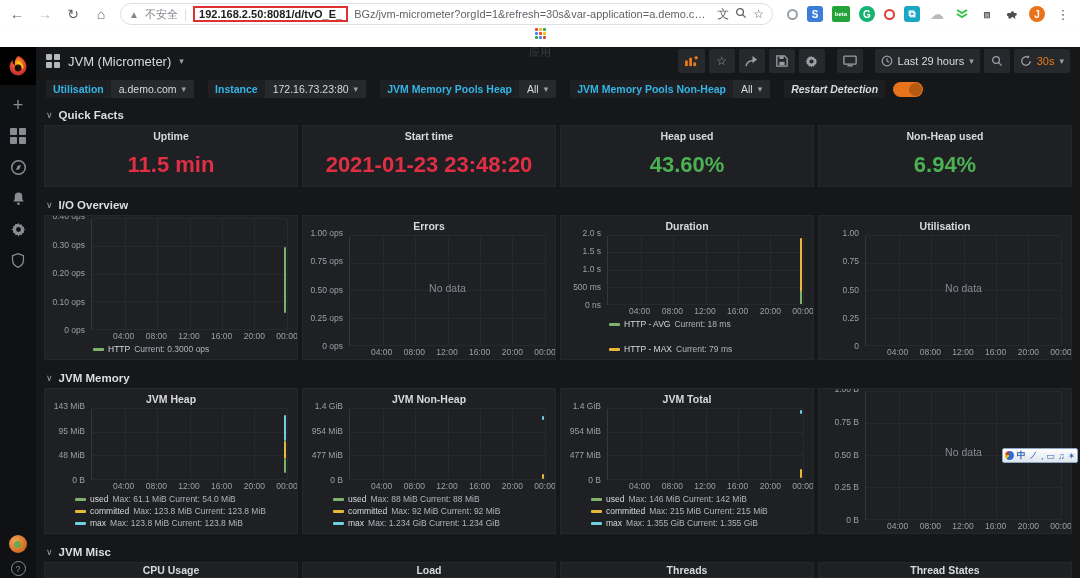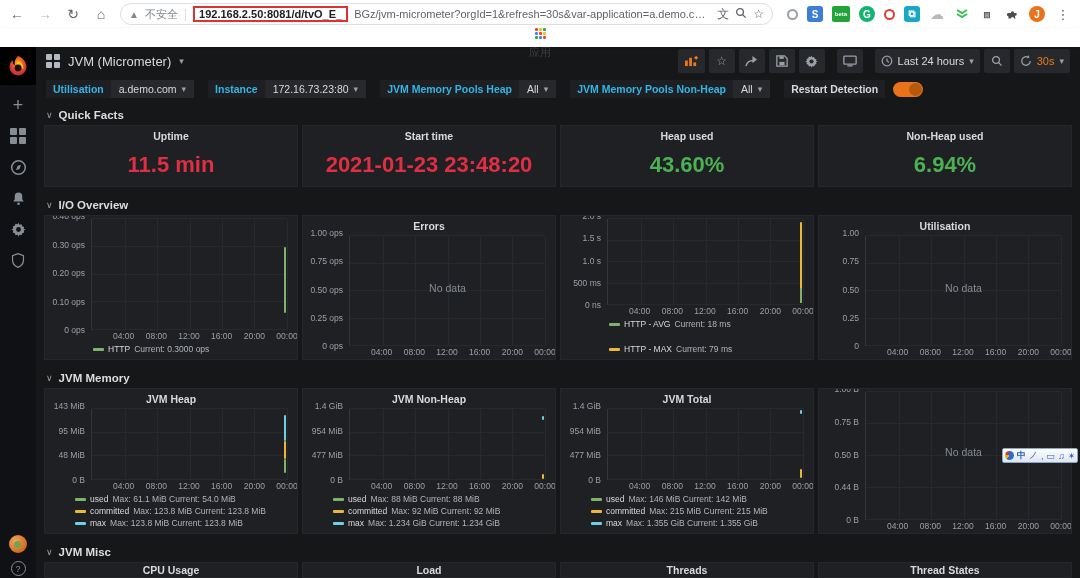--- a/index.html
+++ b/index.html
@@ -55,21 +55,21 @@
   .hbtn svg { display:block; }
   .tvbtn { margin-left:8px; }
   .timetext { color:#d8d9da; font-size:11px; }
   .orange { color:#eb7b18 !important; }
 
   .varsrow { display:flex; align-items:center; gap:14px; padding:5px 10px 5px 10px; }
   .vchip { display:flex; align-items:stretch; font-size:10.5px; }
   .vlabel { background:#1d1f23; color:#33b5e5; font-weight:700; padding:3px 7px; display:flex; align-items:center; }
   .vvalue { background:#26282c; color:#d8d9da; padding:3px 8px; display:flex; align-items:center; gap:5px; cursor:pointer; }
   .rdwrap { display:flex; align-items:center; gap:8px; }
-  .rdlabel { color:#d8d9da; font-size:10.5px; font-weight:700; background:#1d1f23; padding:3px 7px; }
+  .rdlabel { color:#d8d9da; font-size:10.5px; font-weight:700; background:#1d1f23; padding:3px 7px;font-style:italic; }
   .toggle { width:30px; height:15px; border-radius:8px; background:#e8731a; position:relative; cursor:pointer; }
   .toggle i { position:absolute; right:1px; top:1px; width:13px; height:13px; border-radius:50%; background:#b35a10; }
 
   .sechead { display:flex; align-items:center; gap:6px; padding:6px 4px 4px 10px; cursor:pointer; }
   .sechev { color:#9aa0a6; font-size:9px; }
   .sectitle { color:#dcdde0; font-size:11.5px; font-weight:700; }
 
   .row4 { display:grid; grid-template-columns:repeat(4,1fr); gap:4px; padding:0 8px; }
   .panel { background:#1f2023; border:1px solid #26272b; overflow:hidden; position:relative; }
 
@@ -270,21 +270,21 @@
             <svg width="14" height="12" viewBox="0 0 16 13">
                 <rect x="1" y="1" width="14" height="9" rx="1" fill="none" stroke="#9aa0a6" stroke-width="1.5"></rect>
                 <line x1="5" y1="12" x2="11" y2="12" stroke="#9aa0a6" stroke-width="1.5"></line>
               </svg>
           </span>
           <span class="hbtn" style="margin-left:8px;">
             <svg width="12" height="12" viewBox="0 0 14 14">
                 <circle cx="7" cy="7" r="5.6" fill="none" stroke="#9aa0a6" stroke-width="1.4"></circle>
                 <path d="M7 4v3l2.4 1.6" fill="none" stroke="#9aa0a6" stroke-width="1.4"></path>
               </svg>
-            <span class="timetext">Last 24 hours</span>
+            <span class="timetext">Last 29 hours</span>
             <span class="caret">▾</span>
           </span>
           <span class="hbtn">
             <svg width="12" height="12" viewBox="0 0 12 12">
                 <circle cx="5" cy="5" r="3.4" fill="none" stroke="#9aa0a6" stroke-width="1.3"></circle>
                 <line x1="7.6" y1="7.6" x2="10.6" y2="10.6" stroke="#9aa0a6" stroke-width="1.3"></line>
               </svg>
           </span>
           <span class="hbtn">
             <svg width="12" height="12" viewBox="0 0 14 14">
@@ -426,20 +426,21 @@
                 <span class="xlab" style="left:33.33%">08:00</span>
                 <span class="xlab" style="left:50.00%">12:00</span>
                 <span class="xlab" style="left:66.67%">16:00</span>
                 <span class="xlab" style="left:83.33%">20:00</span>
                 <span class="xlab" style="left:100.00%">00:00</span>
               </div>
             </div>
 
       </div>
           <div class="panel gpanel">
+        <div class="ptitle">Duration</div>
         <div class="gbody">
           <div class="yaxis">
                 <span class="ylab" style="bottom:0.0%">0 ns</span>
                 <span class="ylab" style="bottom:25.0%">500 ms</span>
                 <span class="ylab" style="bottom:50.0%">1.0 s</span>
                 <span class="ylab" style="bottom:75.0%">1.5 s</span>
                 <span class="ylab" style="bottom:100.0%">2.0 s</span>
               </div>
           <div class="plot">
                 <i class="hline" style="bottom:0.0%"></i>
@@ -683,21 +684,21 @@
         <i class="ldash" style="background:#6ed0e0"></i>
         <span class="lname">max</span>
                 <span class="ldet">Max: 1.355 GiB  Current: 1.355 GiB</span>
       </span>
             </div>
       </div>
           <div class="panel gpanel">
         <div class="gbody">
           <div class="yaxis">
                 <span class="ylab" style="bottom:0.0%">0 B</span>
-                <span class="ylab" style="bottom:25.0%">0.44 B</span>
+                <span class="ylab" style="bottom:25.0%">0.25 B</span>
                 <span class="ylab" style="bottom:50.0%">0.50 B</span>
                 <span class="ylab" style="bottom:75.0%">0.75 B</span>
                 <span class="ylab" style="bottom:100.0%">1.00 B</span>
               </div>
           <div class="plot">
                 <i class="hline" style="bottom:0.0%"></i>
                 <i class="hline" style="bottom:25.0%"></i>
                 <i class="hline" style="bottom:50.0%"></i>
                 <i class="hline" style="bottom:75.0%"></i>
                 <i class="hline" style="bottom:100.0%"></i>

